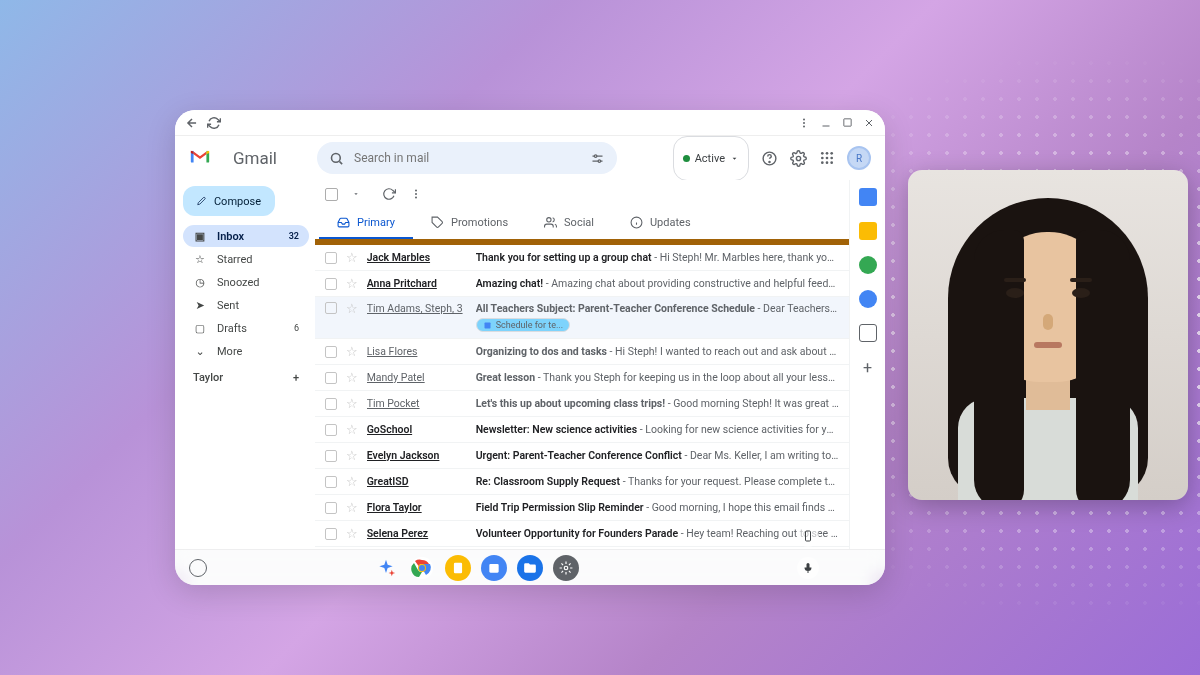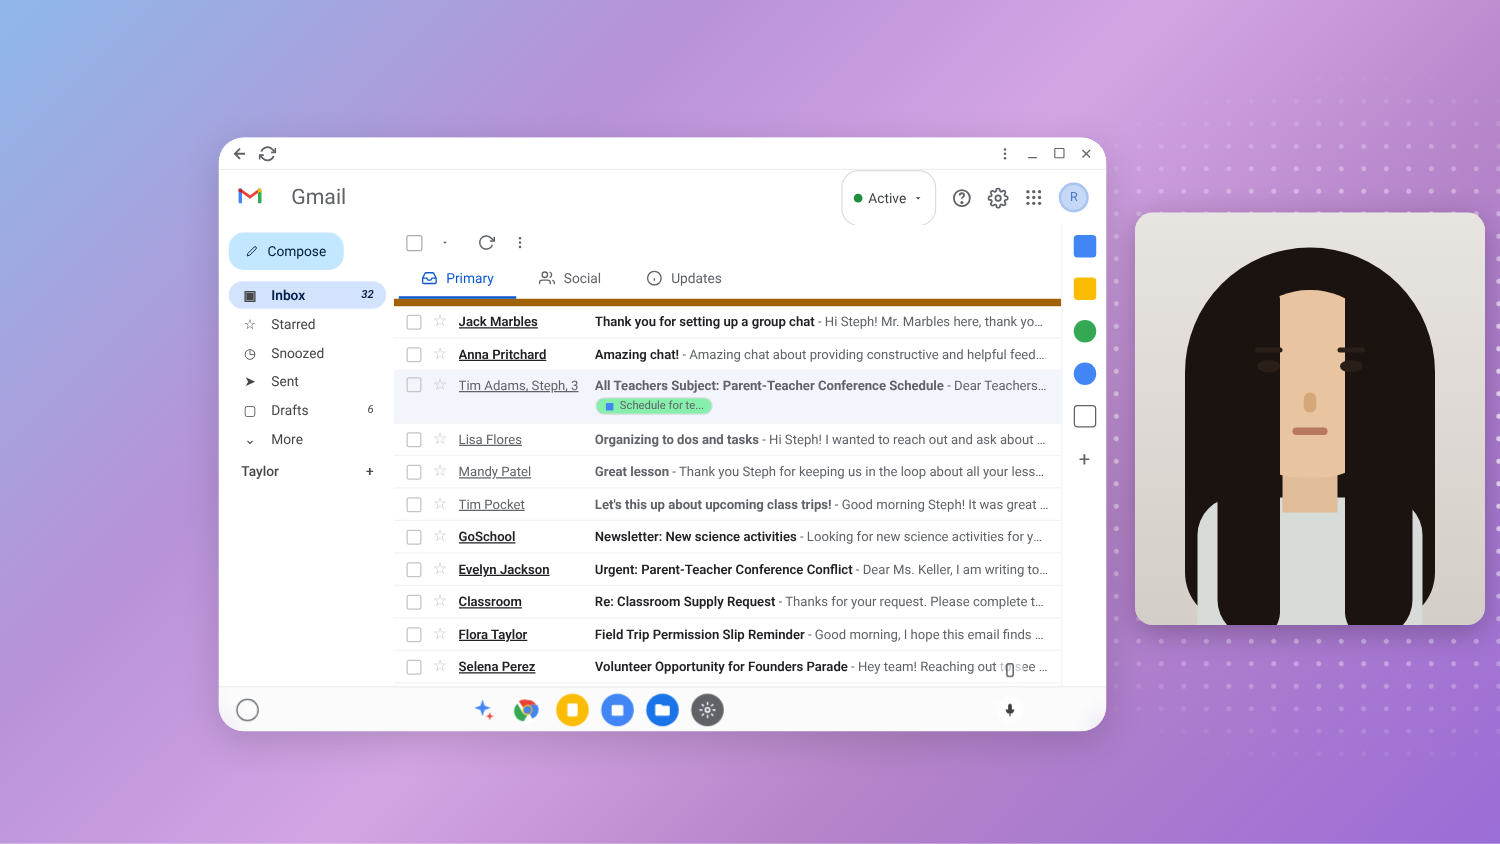--- a/index.html
+++ b/index.html
@@ -50,21 +50,21 @@
 .sidebar { width:140px; padding:6px 6px 6px 8px; display:flex; flex-direction:column; gap:1px; font-size:11px;}
 .compose-btn {
   display:flex; align-items:center; gap:8px; background:#c2e7ff; border-radius:12px;
   padding:8px 14px; font-size:11px; color:#001d35; width:92px; margin-bottom:8px; cursor:pointer;
 }
 .nav-item {
   display:flex; align-items:center; gap:10px; padding:3px 10px; border-radius:12px; color:#444746;
   cursor:pointer; height:22px;
 }
 .nav-item.active { background:#d3e3fd; font-weight:600; color:#041e49;}
-.nav-item .count { margin-left:auto; font-size:9px;font-style:italic; }
+.nav-item .count { margin-left:auto; font-size:9px; }
 .nav-icon { width:14px; text-align:center; color:#444746; font-size:11px;}
 .labels-hdr { display:flex; align-items:center; justify-content:space-between; padding:8px 10px 4px; color:#444746; font-size:11px; font-weight:500;}
 .main { flex:1; display:flex; flex-direction:column; overflow:hidden;}
 .toolbar { height:28px; display:flex; align-items:center; gap:14px; padding:0 10px; color:#5f6368;}
 .toolbar .chk { width:13px; height:13px; border:1.5px solid #adadad; border-radius:2px; }
 .tabs { display:flex; border-bottom:6px solid #a16207; padding:0 4px;}
 .tab { display:flex; align-items:center; gap:7px; padding:8px 18px; font-size:11px; color:#5f6368; cursor:pointer; border-bottom:2px solid transparent;}
 .tab.active { color:#0b57d0; border-bottom-color:#0b57d0; }
 .tab svg, .tab .ticon { width:13px; height:13px; }
 .email-list { flex:1; overflow-y:auto; }
@@ -74,21 +74,21 @@
 }
 .erow.expanded { height:42px; align-items:flex-start; padding-top:5px; background:#f2f6fc;}
 .erow .chk { width:12px; height:12px; border:1.5px solid #c4c4c4; border-radius:2px; flex-shrink:0;}
 .erow .star { color:#c4c4c4; flex-shrink:0; font-size:13px; line-height:1;}
 .erow .sender { width:100px; flex-shrink:0; font-weight:600; color:#202124; white-space:nowrap; overflow:hidden; text-overflow:ellipsis;text-decoration:underline;}
 .erow.read .sender { font-weight:400; color:#5f6368;}
 .erow .content { flex:1; white-space:nowrap; overflow:hidden; text-overflow:ellipsis; color:#5f6368;}
 .erow .subject { color:#202124; font-weight:600;}
 .erow.read .subject { font-weight:700; color:#5f6368;}
 .erow .snippet { color:#5f6368;}
-.erow .attach-chip { display:inline-flex; align-items:center; gap:4px; border:1px solid #dadce0; border-radius:10px; padding:1px 6px; font-size:9px; margin-top:3px; color:#5f6368; background:#86efac;}
+.erow .attach-chip { display:inline-flex; align-items:center; gap:4px; border:1px solid #dadce0; border-radius:10px; padding:1px 6px; font-size:9px; margin-top:3px; color:#5f6368; background:#7dd3fc;}
 .right-rail { width:36px; display:flex; flex-direction:column; align-items:center; gap:16px; padding-top:8px; border-left:1px solid #f1f3f4;}
 .right-rail .ritem { width:18px; height:18px; border-radius:3px; cursor:pointer;}
 .shelf {
   height:36px; background:rgba(255,255,255,0.4); backdrop-filter:blur(8px);
   display:flex; align-items:center; padding:0 14px; gap:8px; margin-top:auto;
   border-top:1px solid rgba(0,0,0,0.05);
 }
 .shelf .launcher { width:18px; height:18px; border-radius:50%; border:1.5px solid #5f6368;}
 .shelf-center { display:flex; gap:10px; margin:0 auto;}
 .shelf-app { width:26px; height:26px; border-radius:50%; display:flex; align-items:center; justify-content:center; cursor:pointer;}
@@ -168,20 +168,37 @@
     <div class="logo">
       <svg viewBox="0 0 24 24">
           <path fill="#EA4335" d="M5 5l7 5 7-5v3l-7 5-7-5z"></path>
           <path fill="#4285F4" d="M2 6.5C2 5.1 3.1 4 4.5 4L5 5v12H3c-.6 0-1-.4-1-1z"></path>
           <path fill="#34A853" d="M22 6.5C22 5.1 20.9 4 19.5 4L19 5v12h2c.6 0 1-.4 1-1z"></path>
           <path fill="#FBBC04" d="M19 5l3-1v2.5L19 8z"></path>
           <path fill="#C5221F" d="M5 5L2 4v2.5L5 8z"></path>
         </svg>
       <span>Gmail</span>
     </div>
+    <div class="search-box">
+      <span>
+          <svg width="15" height="15" viewBox="0 0 24 24" fill="none" stroke="currentColor" stroke-width="2.5">
+            <circle cx="11" cy="11" r="7"></circle>
+            <line x1="21" y1="21" x2="16.65" y2="16.65"></line>
+          </svg>
+        </span>
+      <input placeholder="Search in mail" style="">
+      <span class="tune">
+          <svg width="15" height="15" viewBox="0 0 24 24" fill="none" stroke="currentColor" stroke-width="2">
+            <line x1="4" y1="8" x2="20" y2="8"></line>
+            <line x1="4" y1="16" x2="20" y2="16"></line>
+            <circle cx="9" cy="8" r="2" fill="#fff"></circle>
+            <circle cx="15" cy="16" r="2" fill="#fff"></circle>
+          </svg>
+        </span>
+    </div>
     <div class="header-right">
       <div class="active-pill">
         <span class="dot"></span>
         <span>Active</span>
         <svg width="9" height="9" viewBox="0 0 24 24" fill="currentColor">
             <path d="M7 10l5 5 5-5z"></path>
           </svg>
       </div>
       <span class="hicon">
           <svg width="17" height="17" viewBox="0 0 24 24" fill="none" stroke="currentColor" stroke-width="2">
@@ -276,20 +293,27 @@
       <div class="tabs">
         <div class="tab active">
           <svg viewBox="0 0 24 24" fill="none" stroke="currentColor" stroke-width="2">
               <path d="M22 12h-6l-2 3h-4l-2-3H2"></path>
               <path d="M5.45 5.11L2 12v6a2 2 0 002 2h16a2 2 0 002-2v-6l-3.45-6.89A2 2 0 0016.76 4H7.24a2 2 0 00-1.79 1.11z"></path>
             </svg>
           <span>Primary</span>
         </div>
         <div class="tab">
           <svg viewBox="0 0 24 24" fill="none" stroke="currentColor" stroke-width="2">
+              <path d="M20.59 13.41l-7.17 7.17a2 2 0 01-2.83 0L2 12V2h10l8.59 8.59a2 2 0 010 2.82z"></path>
+              <line x1="7" y1="7" x2="7.01" y2="7"></line>
+            </svg>
+          <span>Promotions</span>
+        </div>
+        <div class="tab">
+          <svg viewBox="0 0 24 24" fill="none" stroke="currentColor" stroke-width="2">
               <path d="M17 21v-2a4 4 0 00-4-4H5a4 4 0 00-4 4v2"></path>
               <circle cx="9" cy="7" r="4"></circle>
               <path d="M23 21v-2a4 4 0 00-3-3.87"></path>
               <path d="M16 3.13a4 4 0 010 7.75"></path>
             </svg>
           <span>Social</span>
         </div>
         <div class="tab">
           <svg viewBox="0 0 24 24" fill="none" stroke="currentColor" stroke-width="2">
               <circle cx="12" cy="12" r="10"></circle>
@@ -346,21 +370,21 @@
           </div>
           <div class="erow">
     <div class="chk"></div>
     <span class="star">☆</span>
     <span class="sender">Evelyn Jackson</span>
     <div class="content"><span class="subject">Urgent: Parent-Teacher Conference Conflict</span><span class="snippet"> - Dear Ms. Keller, I am writing to inform you of a</span></div>
           </div>
           <div class="erow">
     <div class="chk"></div>
     <span class="star">☆</span>
-    <span class="sender">Classroom</span>
+    <span class="sender">GreatISD</span>
     <div class="content"><span class="subject">Re: Classroom Supply Request</span><span class="snippet"> - Thanks for your request. Please complete the form linked belo</span></div>
           </div>
           <div class="erow">
     <div class="chk"></div>
     <span class="star">☆</span>
     <span class="sender">Flora Taylor</span>
     <div class="content"><span class="subject">Field Trip Permission Slip Reminder</span><span class="snippet"> - Good morning, I hope this email finds you well. I wanted</span></div>
           </div>
           <div class="erow">
     <div class="chk"></div>

